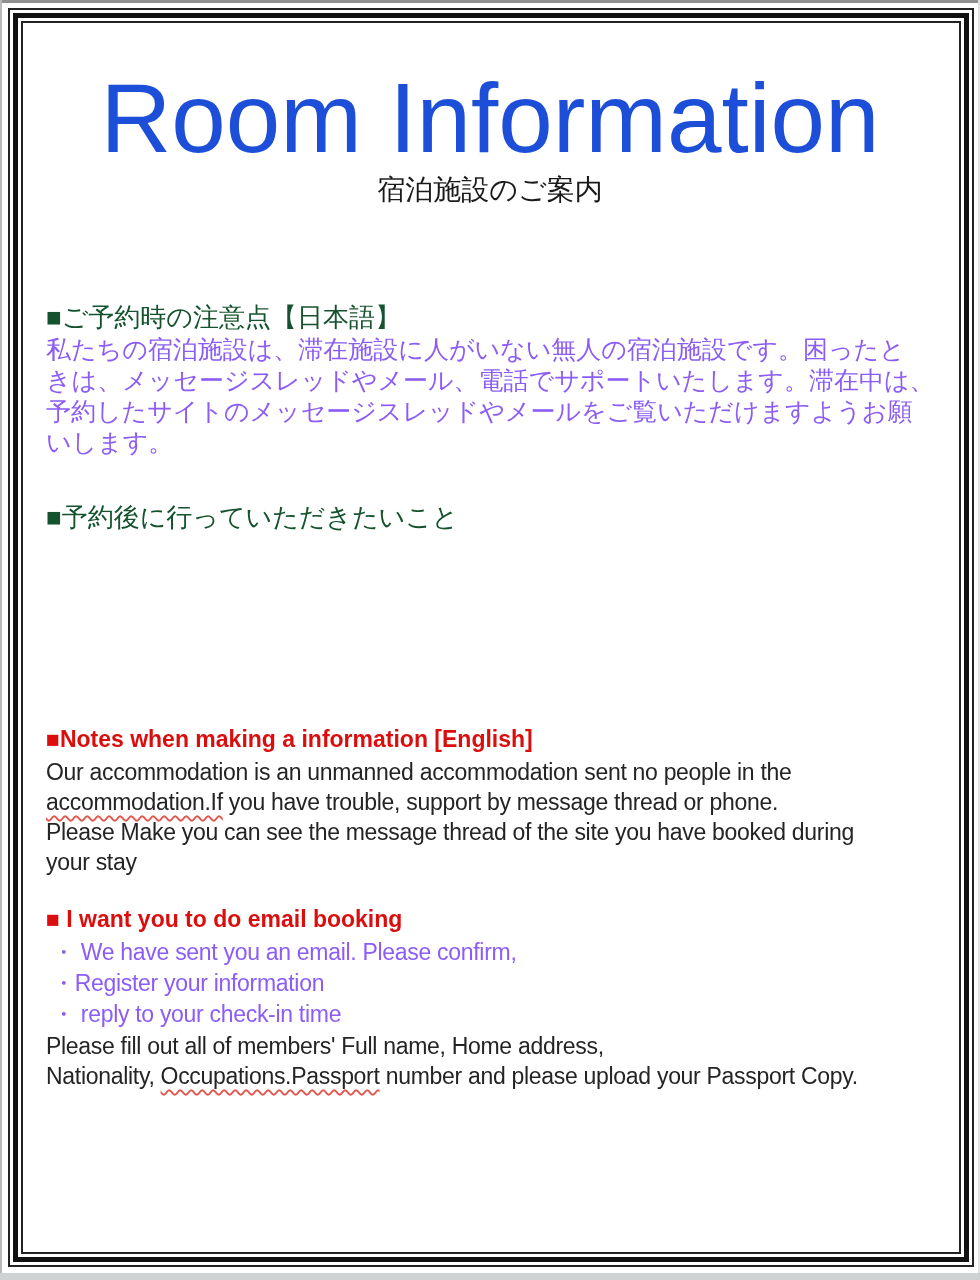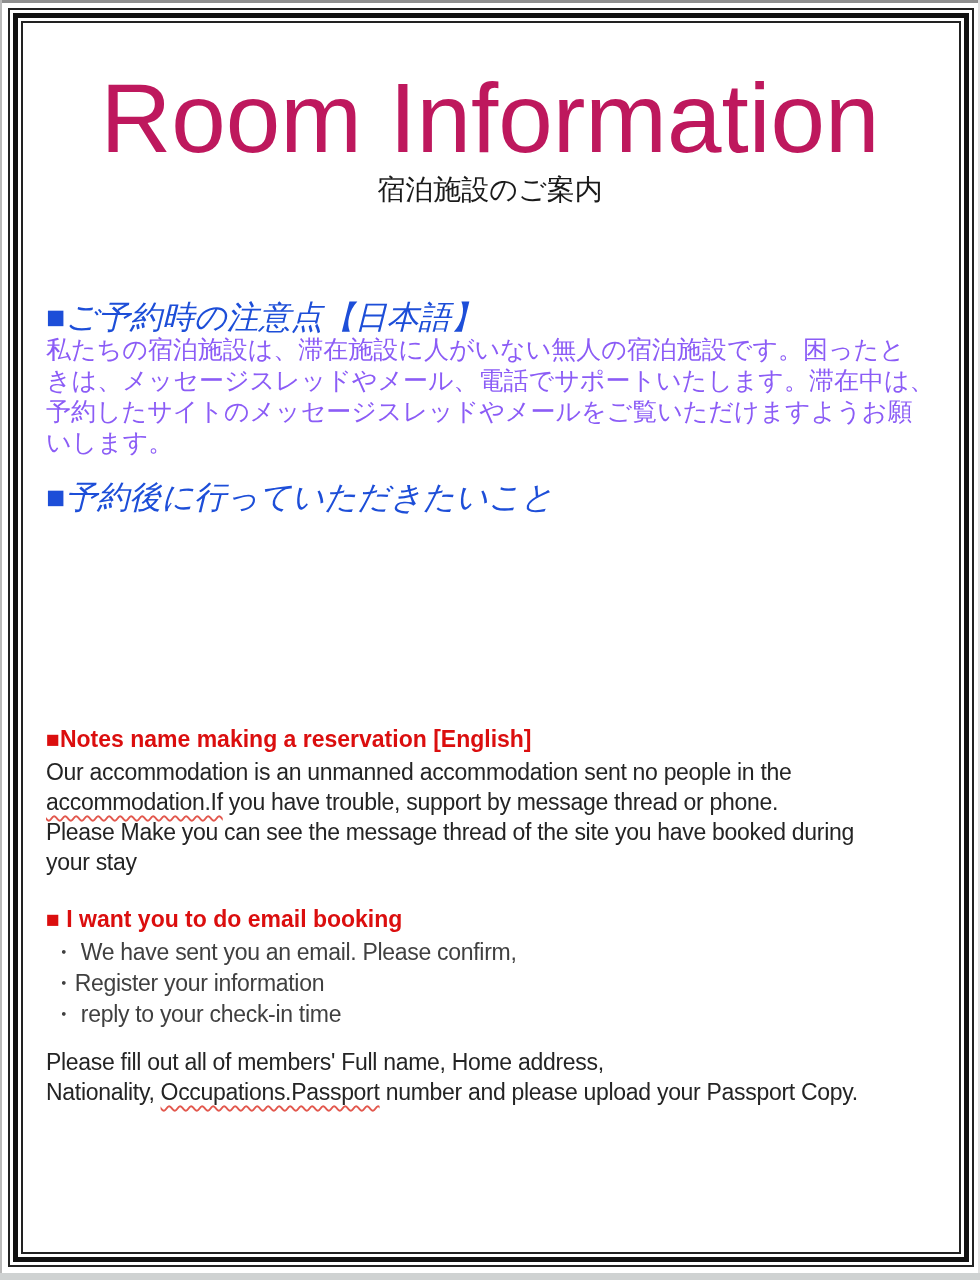--- a/index.html
+++ b/index.html
@@ -23,58 +23,57 @@
 
   
   .frame-outer { position: absolute; top: 8px; left: 8px; right: 6px; bottom: 13px;  border: 2px solid #222; pointer-events: none; }
   .frame-mid   { position: absolute; top: 13px; left: 13px; right: 11px; bottom: 18px; border: 5px solid #111; pointer-events: none; }
   .frame-inner { position: absolute; top: 21px; left: 21px; right: 19px; bottom: 26px; border: 2px solid #222; pointer-events: none; }
 
   .doc-title {
     position: absolute; top: 69px; left: 0; right: 0;
     text-align: center;
     font-size: 98px; line-height: 1.0; font-weight: 400;
-    letter-spacing: 0px; color: #be185d;
+    letter-spacing: 0px; color: #1d4ed8;
     white-space: nowrap;
   }
   .doc-subtitle {
     position: absolute; top: 175px; left: 0; right: 0;
     text-align: center;
     font-size: 28px; line-height: 1.1; color: #1a1a1a;
   }
 
   .section { position: absolute; left: 46px; width: 908px; }
   .sec-1 { top: 300px; }
-  .sec-2 { top: 480px; }
+  .sec-2 { top: 500px; }
   .sec-3 { top: 721px; }
   .sec-4 { top: 901px; }
 
   .heading-jp {
-    color: #1d4ed8; font-size: 32px; line-height: 34px; font-weight: 500;
+    color: #14532d; font-size: 26px; line-height: 34px; font-weight: 500;
     white-space: pre-line;
-    font-style: italic;
   }
   .heading-en {
     color: #db0e0e; font-size: 23px; line-height: 36px; font-weight: 700;
     white-space: pre-line;
   }
   .body-jp {
     font-size: 25px; line-height: 31px; color: #8b5cf6;
     white-space: pre-line;
   }
   .body-en {
     font-size: 23px; line-height: 30px; color: #242424;
     letter-spacing: -0.3px;
     white-space: pre-line;
   }
   .bullet-line {
-    font-size: 23px; line-height: 31px; color: #404040;
+    font-size: 23px; line-height: 31px; color: #8b5cf6;
     letter-spacing: -0.3px; padding-left: 6px;
   }
-  .closing { margin-top: 17px; }
+  .closing { margin-top: 1px; }
   .wavy {
     text-decoration: underline;
     text-decoration-style: wavy;
     text-decoration-color: #e2574d;
     text-decoration-thickness: 2px;
     text-underline-offset: 5px;
   }
 </style>
 </head>
 <body>
@@ -98,21 +97,21 @@
 きは、メッセージスレッドやメール、電話でサポートいたします。滞在中は、
 予約したサイトのメッセージスレッドやメールをご覧いただけますようお願
 いします。</div>
   </div>
 
   <div class="section sec-2">
     <div class="heading-jp">■予約後に行っていただきたいこと</div>
   </div>
 
   <div class="section sec-3">
-    <div class="heading-en">■Notes name making a reservation [English]</div>
+    <div class="heading-en">■Notes when making a information [English]</div>
     <div class="body-en"><span>Our accommodation is an unmanned accommodation sent no people in the
 </span><span class="wavy">accommodation.If</span><span> you have trouble, support by message thread or phone.
 Please Make you can see the message thread of the site you have booked during
 your stay</span></div>
   </div>
 
   <div class="section sec-4">
     <div class="heading-en">■ I want you to do email booking</div>
     <div class="bullet-line">・ We have sent you an email. Please confirm,</div>
     <div class="bullet-line">・Register your information</div>

